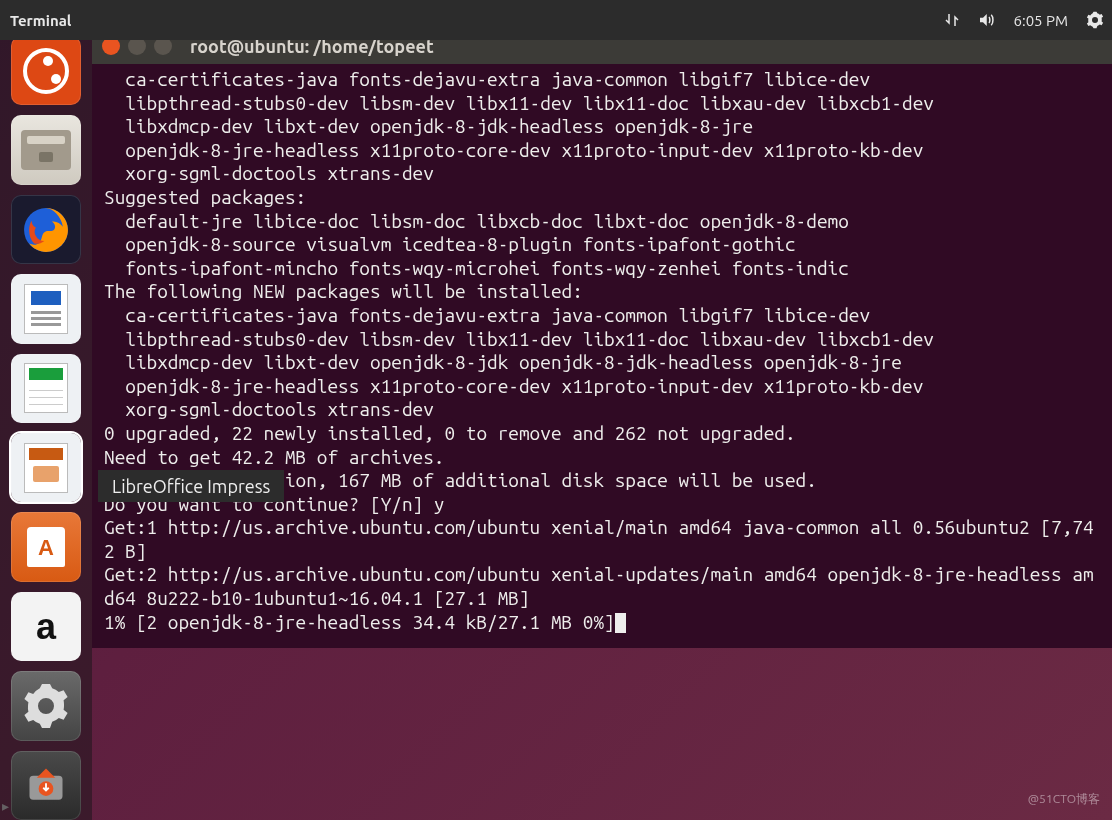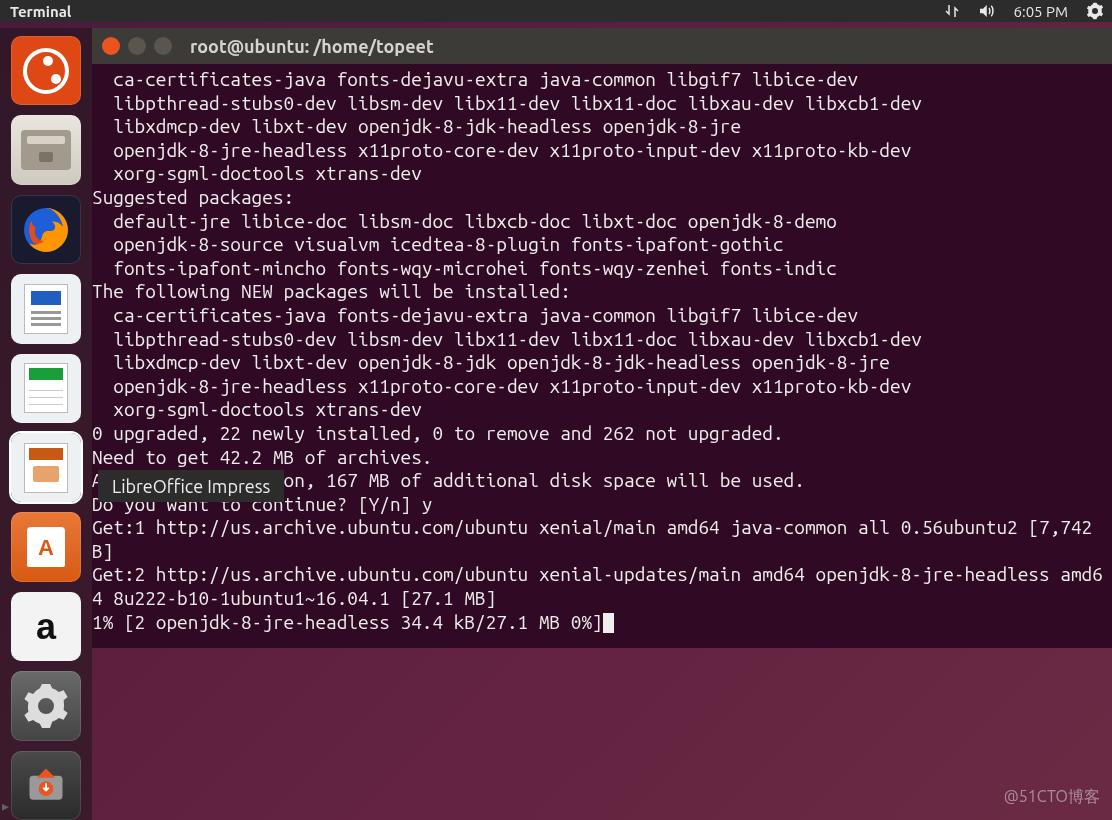--- a/index.html
+++ b/index.html
@@ -5,21 +5,21 @@
   * { margin: 0; padding: 0; box-sizing: border-box; }
   body {
     width: 1112px; height: 820px;
     background: linear-gradient(135deg, #4a1a3a 0%, #5e1f3f 40%, #6b2a44 100%);
     font-family: "Ubuntu", "DejaVu Sans", sans-serif;
     overflow: hidden;
     position: relative;
   }
   
   .top-panel {
-    position: absolute; top:0; left:0; right:0; height:22px;
+    position: absolute; top:0; left:0; right:0; height:40px;
     background: #2c2c2c;
     color:#e8e8e8;
     display:flex; align-items:center;
     font-size:15px;
     z-index:10;
   }
   .top-panel .menu-label { font-weight:bold; padding:0 10px; }
   .top-panel .spacer { flex:1; }
   .top-panel .indicator { padding:0 8px; display:flex; align-items:center; height:100%; cursor:pointer;}
   .top-panel .indicator svg { width:18px; height:18px; fill:#e8e8e8; }
@@ -103,35 +103,35 @@
     height:36px; background:#3c3b37;
     display:flex; align-items:center;
     padding:0 10px; gap:8px;
     color:#d8d4cd; font-weight:bold; font-size:18px;
   }
   .win-btn { width:18px; height:18px; border-radius:50%; cursor:pointer; display:inline-block;}
   .win-btn.close { background:#e95420; }
   .win-btn.min { background:#5a554e; }
   .win-btn.max { background:#5a554e; }
   .term-body {
-    flex:1; padding:4px 8px 8px 0;
+    flex:1; padding:4px 8px 8px 12px;
     font-family:"Ubuntu Mono","DejaVu Sans Mono",monospace;
     font-size:19px;
     line-height:23.6px;
     color:#eeeeec;
     white-space:pre-wrap;
     word-break:break-all;
     overflow:hidden;
   }
   .cursor-block {
     display:inline-block; width:11px; height:20px; background:#eeeeec; vertical-align:text-bottom;
   }
   .watermark {
     position:absolute; right:12px; bottom:12px;
-    color:rgba(255,255,255,0.45); font-size:16px;
+    color:rgba(255,255,255,0.45); font-size:12px;
   }
   .page-arrow {
     position:absolute; left:2px; bottom:6px; color:#bbb; font-size:14px;
   }
 </style>
 </head>
 <body>
 
 <div class="top-panel">
   <div class="menu-label">Terminal</div>

